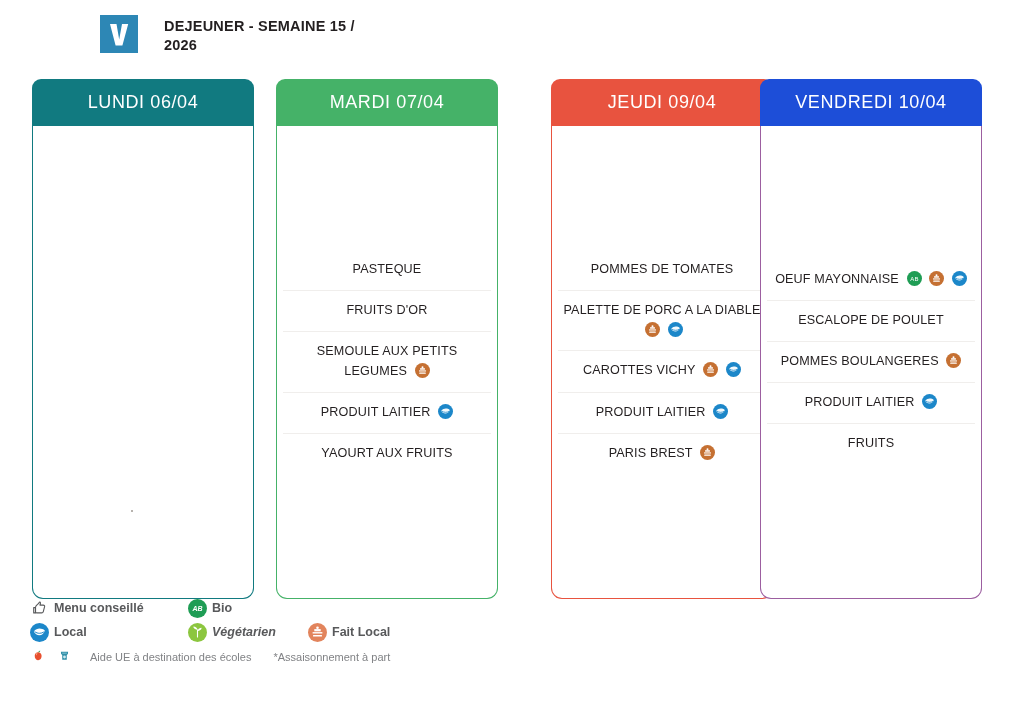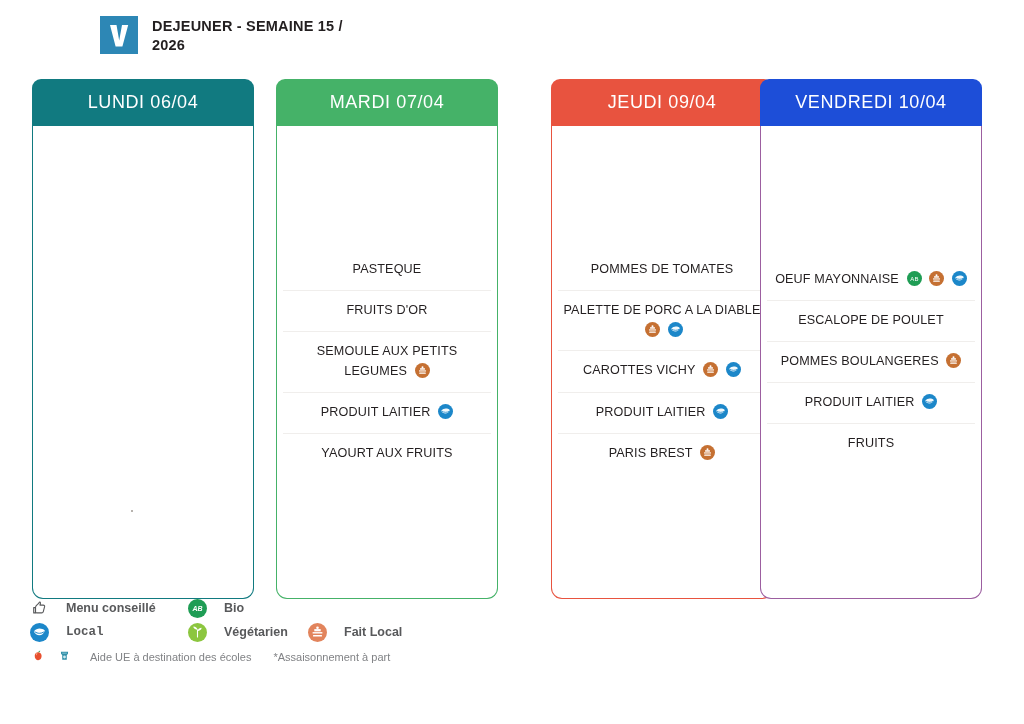--- a/index.html
+++ b/index.html
@@ -15,22 +15,22 @@
     color: #231f20;
     overflow: hidden;
   }
 
   
   .header {
     position: absolute;
     left: 100px;
     top: 14px;
     display: flex;
-    align-items: flex-end;
-    gap: 14px;
+    align-items: center;
+    gap: 26px;
   }
   .logo-mark {
     width: 38px;
     height: 38px;
     background: #2d87b5;
     display: flex;
     align-items: center;
     justify-content: center;
     flex: 0 0 auto;
   }
@@ -136,21 +136,21 @@
   }
   .legend-row {
     display: flex;
     align-items: center;
     height: 24px;
   }
   .legend-row.r3 { height: 26px; }
   .legend-entry {
     display: flex;
     align-items: center;
-    gap: 17px;
+    gap: 5px;
     font-size: 12.5px;
     font-weight: bold;
     color: #58595b;
     white-space: nowrap;
   }
   .legend-entry .lgi {
     width: 19px;
     height: 19px;
     border-radius: 50%;
     display: inline-flex;
@@ -159,22 +159,22 @@
     flex: 0 0 auto;
   }
   .legend-entry .lgi.plain { background: none; }
   .lg-bio    { background: #1f9d55; }
   .lg-local  { background: #1c87c9; }
   .lg-vege   { background: #8cc63f; }
   .lg-maison { background: #e2845c; }
 
   .legend .e-conseille { width: 158px; }
   .legend .e-bio       { width: 120px; }
-  .legend .e-local     { width: 158px; font-family: Liberation Mono, monospace; }
-  .legend .e-vege      { width: 120px; }
+  .legend .e-local     { width: 158px; }
+  .legend .e-vege      { width: 120px; font-style: italic; }
 
   .legend-row.r3 { gap: 0; }
   .ue-icons { display:flex; align-items:center; gap: 9px; width: 60px; }
   .ue-text {
     font-size: 11px;
     color: #808285;
     font-weight: normal;
     white-space: nowrap;
   }
   .assais {

